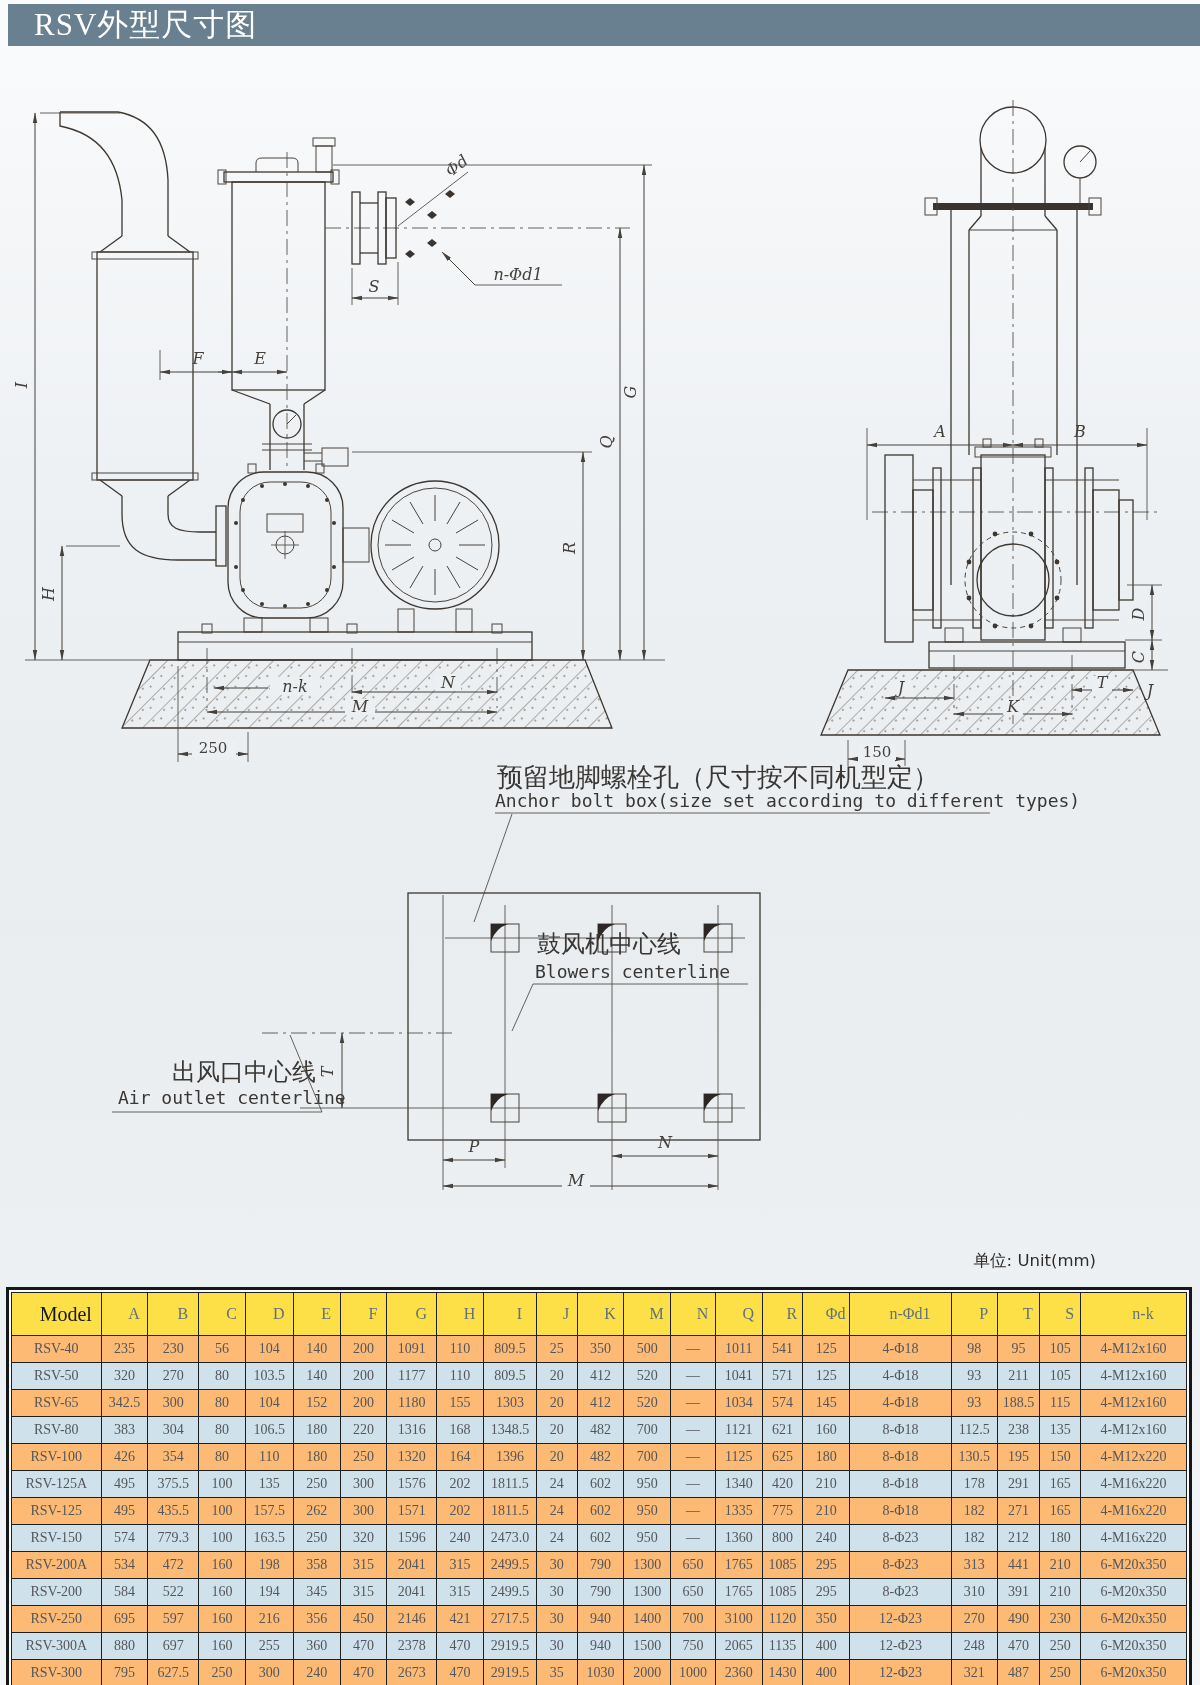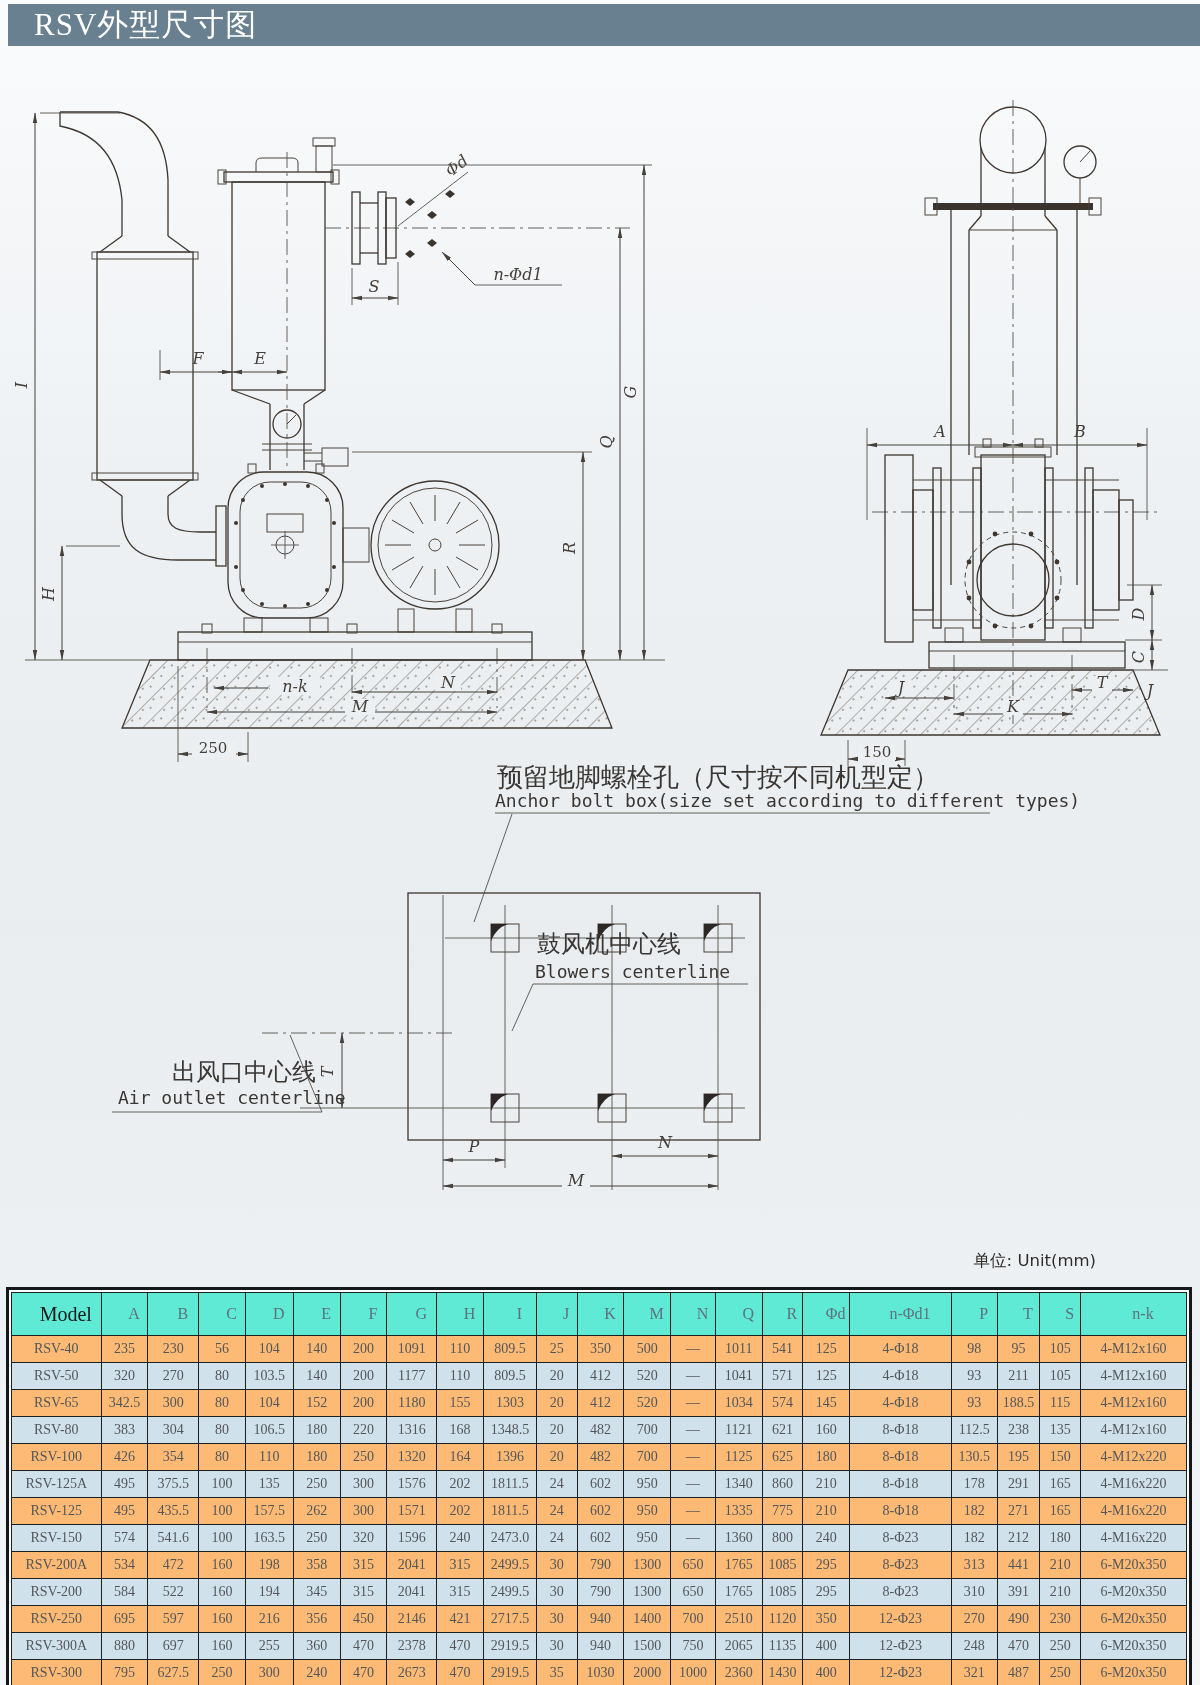--- a/index.html
+++ b/index.html
@@ -22,21 +22,21 @@
   .zh2{font-size:24px;fill:#3a3633;font-family:"DejaVu Sans",sans-serif;}
   .en{font-size:18px;fill:#3a3633;font-family:"DejaVu Sans Mono",monospace;}
   .fill-dark{fill:#3a332e;stroke:none;}
   .wbg{fill:#edf0f2;stroke:none;}
   
   .table-wrap{position:absolute;left:6px;top:1287px;width:1186px;border:3px solid #15181a;
               background:#fdfdfd;padding:2px;box-sizing:border-box;}
   table.dims{border-collapse:collapse;table-layout:fixed;width:100%;}
   table.dims th,table.dims td{border:1px solid #1c2023;text-align:center;overflow:hidden;
               white-space:nowrap;padding:0 1px;}
-  table.dims thead th{background:#5eead4;color:#60707d;font-weight:normal;font-size:16px;
+  table.dims thead th{background:#fde047;color:#60707d;font-weight:normal;font-size:16px;
               height:42px;font-family:"Liberation Serif",serif;padding-left:20px;}
   table.dims thead th.model-h{color:#15181a;font-size:20px;}
   table.dims tbody td{font-size:14px;color:#54565a;height:26px;font-family:"Liberation Serif",serif;}
   tr.row-white{background:#fdba74;}
   tr.row-blue{background:#cfe2ec;margin-left:20px;}
 </style>
 </head>
 <body>
 
 <svg class="drawing" width="1200" height="1685" viewBox="0 0 1200 1685">
@@ -545,21 +545,21 @@
           <td>250</td>
           <td>300</td>
           <td>1576</td>
           <td>202</td>
           <td>1811.5</td>
           <td>24</td>
           <td>602</td>
           <td>950</td>
           <td>—</td>
           <td>1340</td>
-          <td>860</td>
+          <td>420</td>
           <td>210</td>
           <td>8-Φ18</td>
           <td>178</td>
           <td>291</td>
           <td>165</td>
           <td>4-M16x220</td>
         </tr>
         <tr class="row-white">
           <td>RSV-125</td>
           <td>495</td>
@@ -580,21 +580,21 @@
           <td>210</td>
           <td>8-Φ18</td>
           <td>182</td>
           <td>271</td>
           <td>165</td>
           <td>4-M16x220</td>
         </tr>
         <tr class="row-blue">
           <td>RSV-150</td>
           <td>574</td>
-          <td>541.6</td>
+          <td>779.3</td>
           <td>100</td>
           <td>163.5</td>
           <td>250</td>
           <td>320</td>
           <td>1596</td>
           <td>240</td>
           <td>2473.0</td>
           <td>24</td>
           <td>602</td>
           <td>950</td>
@@ -664,21 +664,21 @@
           <td>216</td>
           <td>356</td>
           <td>450</td>
           <td>2146</td>
           <td>421</td>
           <td>2717.5</td>
           <td>30</td>
           <td>940</td>
           <td>1400</td>
           <td>700</td>
-          <td>2510</td>
+          <td>3100</td>
           <td>1120</td>
           <td>350</td>
           <td>12-Φ23</td>
           <td>270</td>
           <td>490</td>
           <td>230</td>
           <td>6-M20x350</td>
         </tr>
         <tr class="row-blue">
           <td>RSV-300A</td>

